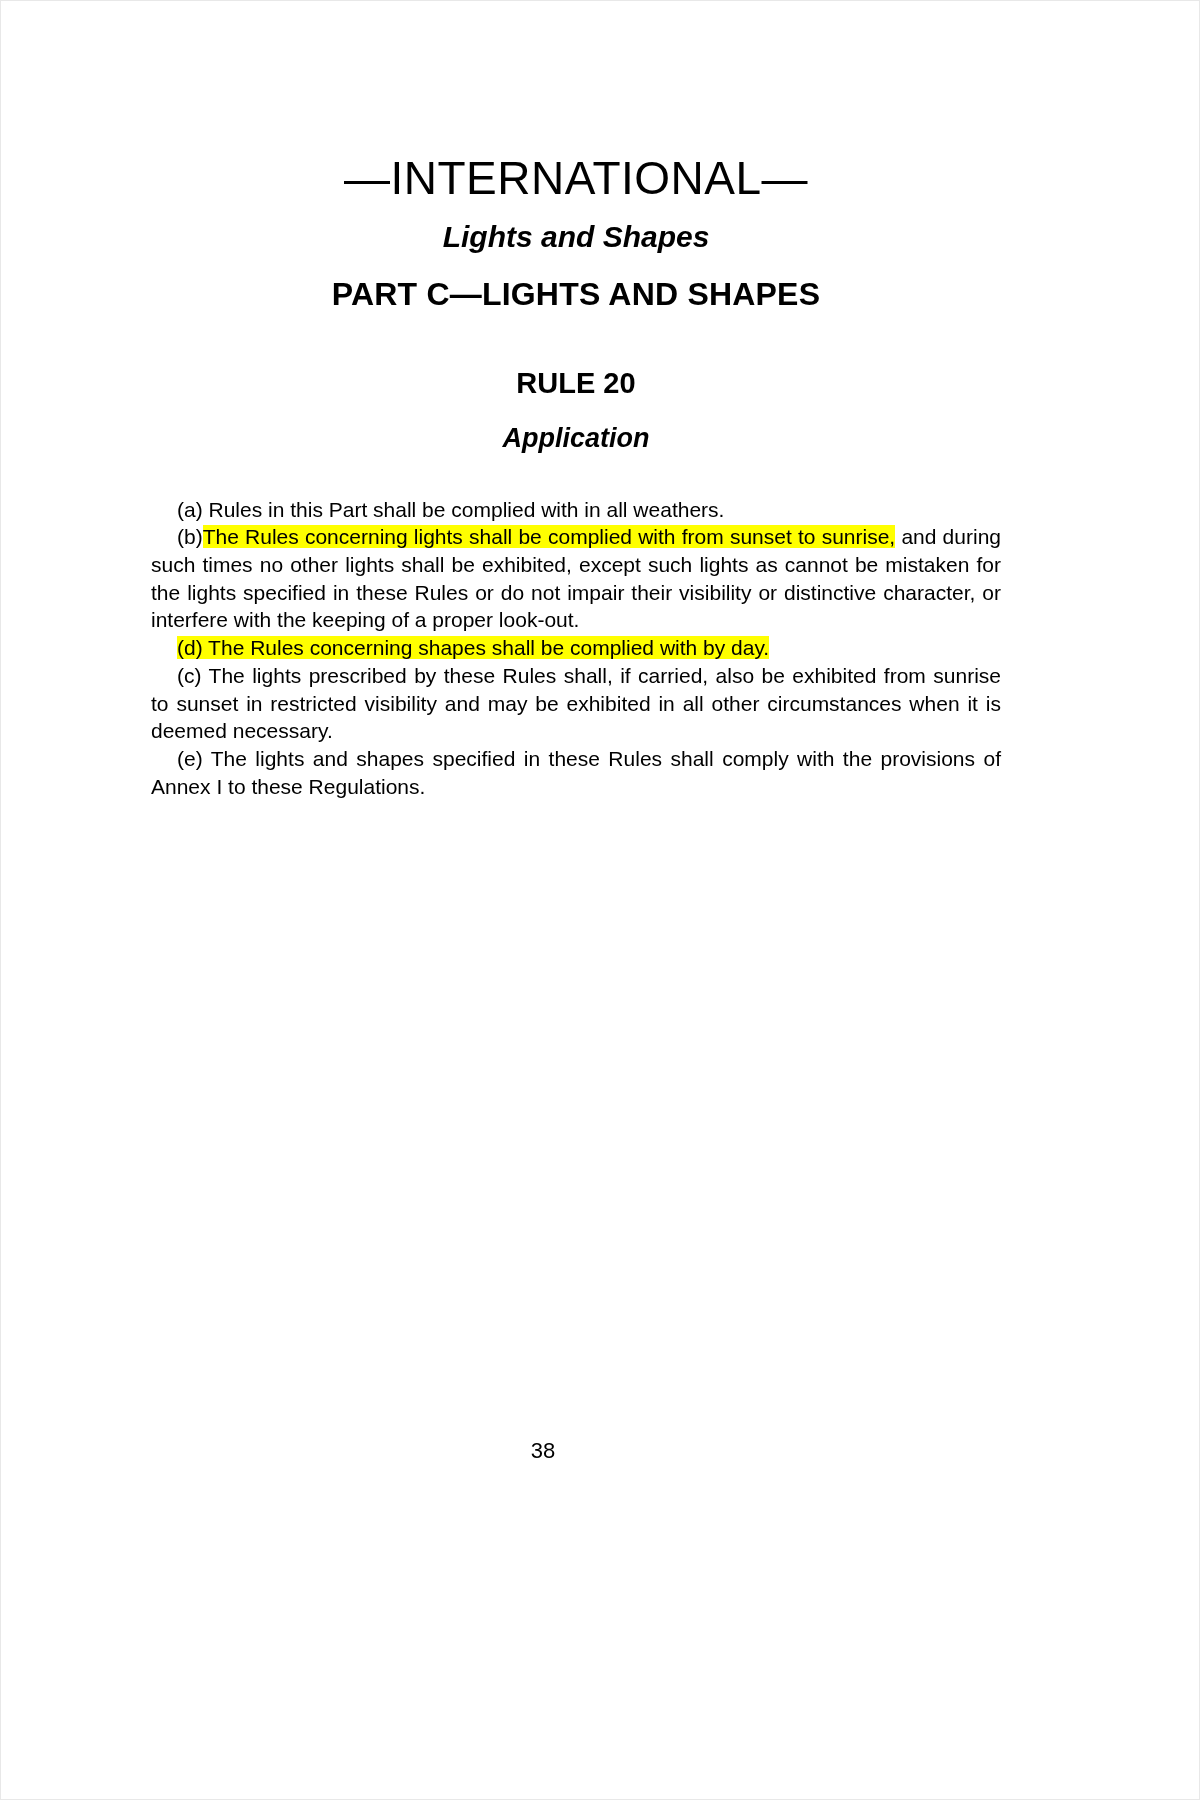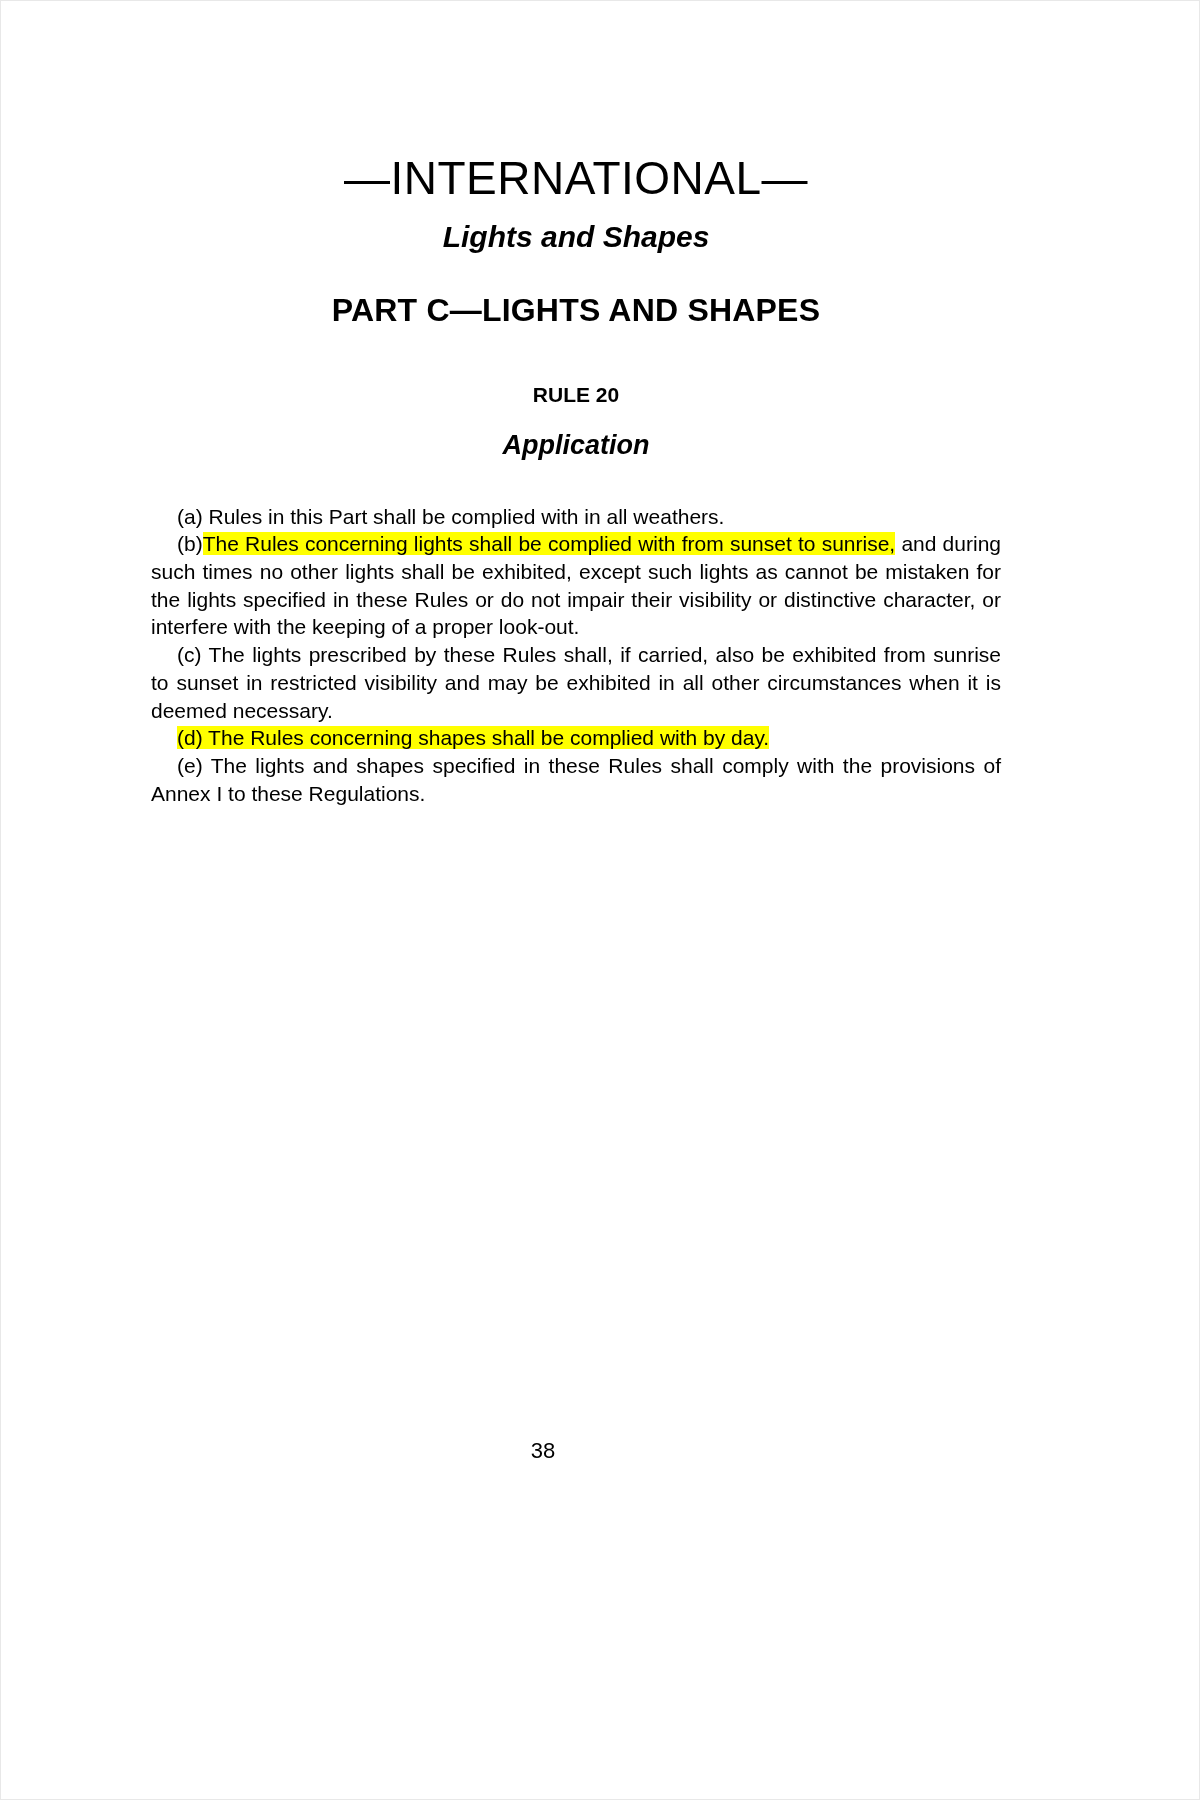--- a/index.html
+++ b/index.html
@@ -44,26 +44,26 @@
     text-align: center;
     font-size: 30px;
     font-style: italic;
     font-weight: 700;
     margin-top: 16px;
   }
   .part-heading {
     text-align: center;
     font-size: 32px;
     font-weight: 700;
-    margin-top: 38px;
+    margin-top: 22px;
     letter-spacing: 0.2px;
   }
   .rule-number {
     text-align: center;
-    font-size: 21px;
+    font-size: 29px;
     font-weight: 700;
     margin-top: 54px;
   }
   .rule-name {
     text-align: center;
     font-size: 27px;
     font-style: italic;
     font-weight: 700;
     margin-top: 23px;
   }
@@ -101,23 +101,23 @@
     <div class="part-heading">PART C—LIGHTS AND SHAPES</div>
     <div class="rule-number">RULE 20</div>
     <div class="rule-name">Application</div>
 
     <div class="body-text">
 
       <p class="para"><span>(a)</span><span> Rules in this Part shall be complied with in all weathers.</span></p>
 
       <p class="para"><span>(b)</span><span class="hl">The Rules concerning lights shall be complied with from sunset to sunrise,</span><span> and during such times no other lights shall be exhibited, except such lights as cannot be mistaken for the lights specified in these Rules or do not impair their visibility or distinctive character, or interfere with the keeping of a proper look-out.</span></p>
 
+      <p class="para"><span class="hl">(d) The Rules concerning shapes shall be complied with by day.</span></p>
+
       <p class="para"><span>(c)</span><span> The lights prescribed by these Rules shall, if carried, also be exhibited from sunrise to sunset in restricted visibility and may be exhibited in all other circumstances when it is deemed necessary.</span></p>
-
-      <p class="para"><span class="hl">(d) The Rules concerning shapes shall be complied with by day.</span></p>
 
       <p class="para"><span>(e)</span><span> The lights and shapes specified in these Rules shall comply with the provisions of Annex I to these Regulations.</span></p>
 
     </div>
   </div>
 
   <div class="page-number">38</div>
 </div>
 
 </body></html>

